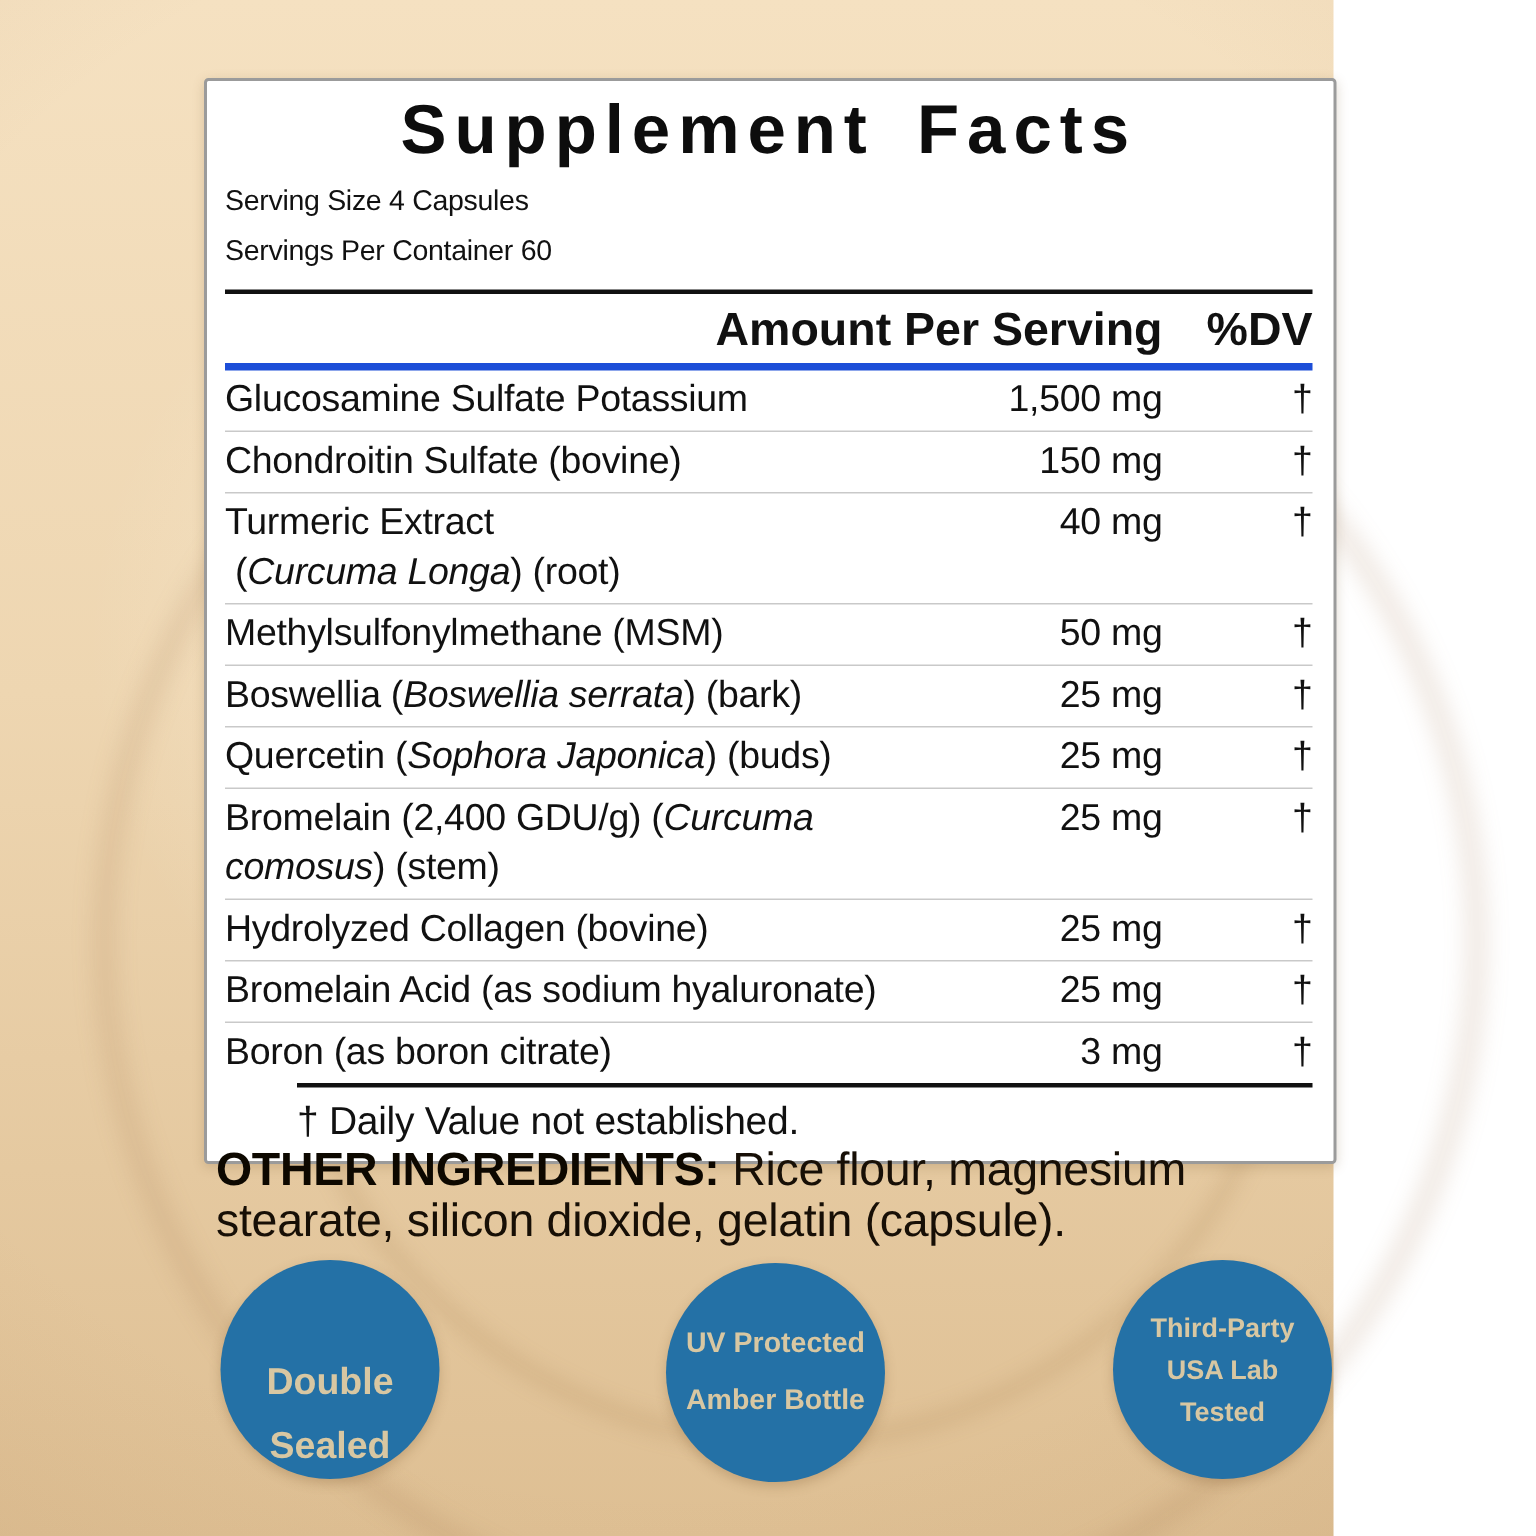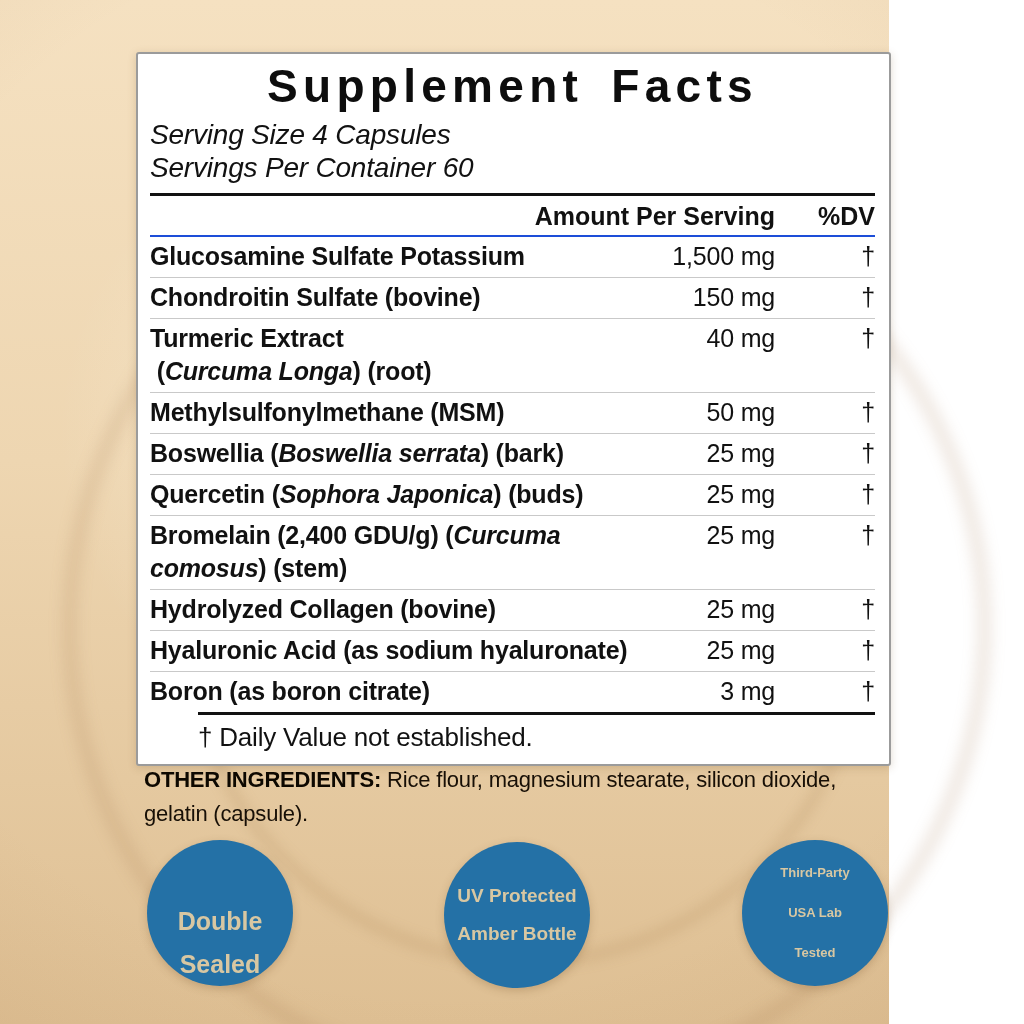--- a/index.html
+++ b/index.html
@@ -23,57 +23,57 @@
     position:absolute;left:136px;top:52px;width:755px;box-sizing:border-box;
     background:#ffffff;border:2px solid var(--panel-border,#9b9b9b);border-radius:3px;
     padding:6px 14px 0 12px;
     box-shadow:0 2px 8px rgba(120,85,45,0.22);
   }
   .panel-title{
     margin:2px 0 6px;text-align:center;
     font-size:46px;font-weight:bold;line-height:1.08;
     letter-spacing:0.115em;word-spacing:0.22em;color:#0d0d0d;
   }
-  .serving{font-size:28px;line-height:33px;letter-spacing:-0.2px;font-style:italic;}
+  .serving{font-size:19px;line-height:33px;letter-spacing:-0.2px;}
   .thick-rule{height:3px;background:#111;margin-top:9px;}
   .head-row{
     display:flex;align-items:baseline;
-    border-bottom:2px solid #1d4ed8;
-    padding:6px 0 4px;font-weight:bold;font-size:25px;
+    border-bottom:5px solid #1d4ed8;
+    padding:6px 0 4px;font-weight:bold;font-size:31px;
   }
   .head-spacer{flex:1;}
   .head-amt{white-space:nowrap;}
   .col-dv{width:100px;text-align:right;}
   .row{
     display:flex;align-items:flex-start;
     border-bottom:1px solid #c9c9c9;
     padding:3px 0 4px;font-size:25px;line-height:33px;letter-spacing:-0.2px;
   }
   #rows .row:last-child{border-bottom:none;}
-  .col-name{flex:1;padding-right:6px;font-weight:bold;}
+  .col-name{flex:1;padding-right:6px;}
   .col-amt{width:122px;text-align:right;white-space:nowrap;}
   .it{font-style:italic;}
   .footnote{border-top:3px solid #111;font-size:26px;padding:7px 0 11px;letter-spacing:-0.2px;margin-left:48px;}
 
   .other{
     position:absolute;left:144px;top:763px;width:748px;margin:0;
-    font-size:22px;line-height:34px;color:#170f06;letter-spacing:-0.2px;
+    font-size:31px;line-height:34px;color:#170f06;letter-spacing:-0.2px;
   }
   .other b{color:#0d0800;}
 
   #badges{position:absolute;left:0;top:0;width:100%;height:100%;pointer-events:none;}
   .badge{
     position:absolute;width:146px;height:146px;border-radius:50%;
     background:var(--badge-blue,#2471a6);color:var(--badge-text,#d8c7a2);
     display:flex;align-items:center;justify-content:center;text-align:center;
     font-weight:bold;box-shadow:0 3px 8px rgba(110,75,35,0.25);
   }
   .badge-1{left:147px;top:840px;font-size:25px;line-height:43px;align-items:flex-end;}
   .badge-2{left:444px;top:842px;font-size:19px;line-height:38px;}
-  .badge-3{left:742px;top:840px;font-size:13px;line-height:40px;}
+  .badge-3{left:742px;top:840px;font-size:18px;line-height:28px;}
 </style>
 </head>
 <body>
 
 <div class="stage">
   <div class="ring ring-inner"></div>
   <div class="ring ring-outer"></div>
 
   <div class="panel">
     <h1 class="panel-title">Supplement Facts</h1>
@@ -120,21 +120,21 @@
           <div class="col-name"><span>Bromelain (2,400 GDU/g) (</span><span class="it">Curcuma</span><br><span class="it">comosus</span><span>) (stem)</span></div>
           <div class="col-amt">25 mg</div>
           <div class="col-dv">†</div>
         </div>
         <div class="row">
           <div class="col-name"><span>Hydrolyzed Collagen (bovine)</span></div>
           <div class="col-amt">25 mg</div>
           <div class="col-dv">†</div>
         </div>
         <div class="row">
-          <div class="col-name"><span>Hyaluronic Acid (as sodium hyaluronate)</span></div>
+          <div class="col-name"><span>Bromelain Acid (as sodium hyaluronate)</span></div>
           <div class="col-amt">25 mg</div>
           <div class="col-dv">†</div>
         </div>
         <div class="row">
           <div class="col-name"><span>Boron (as boron citrate)</span></div>
           <div class="col-amt">3 mg</div>
           <div class="col-dv">†</div>
         </div>
       </div>
     <div class="footnote">† Daily Value not established.</div>

